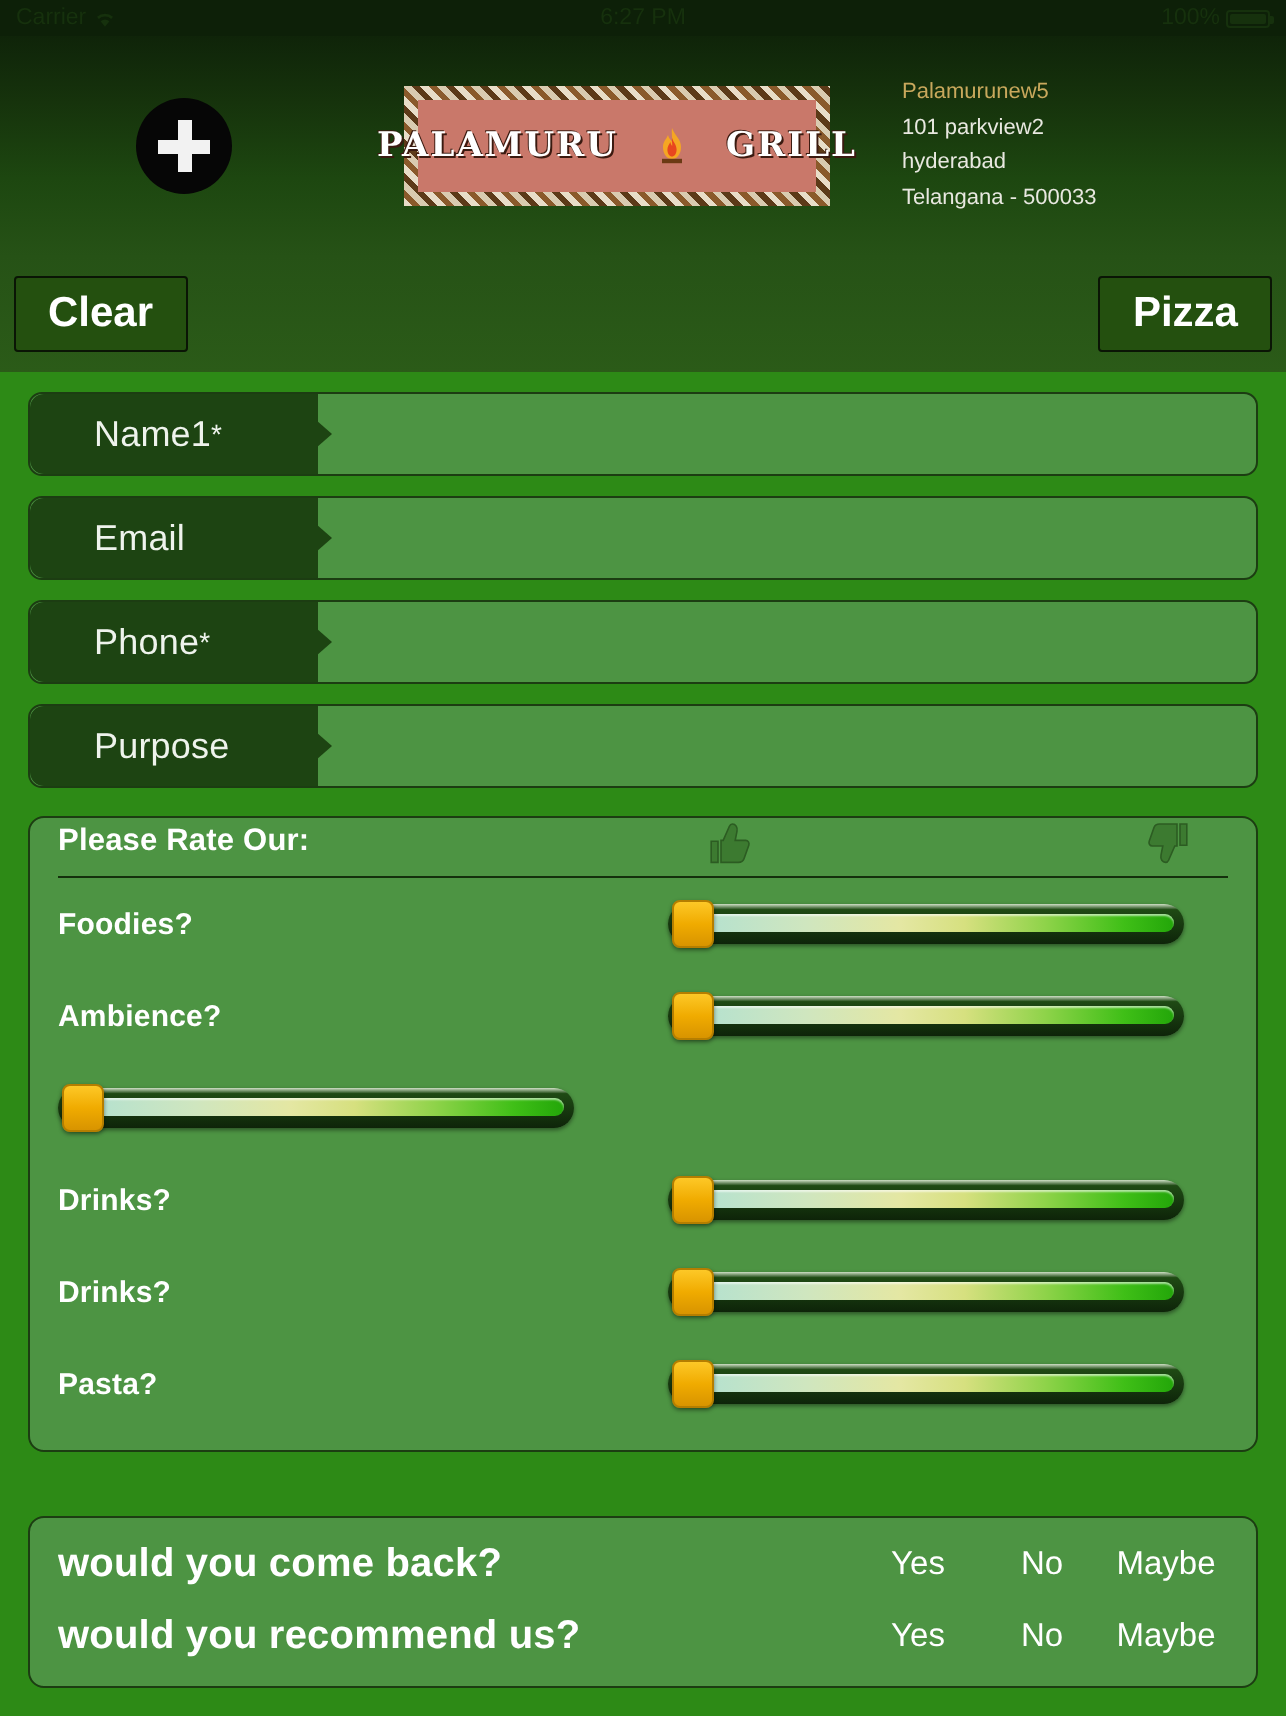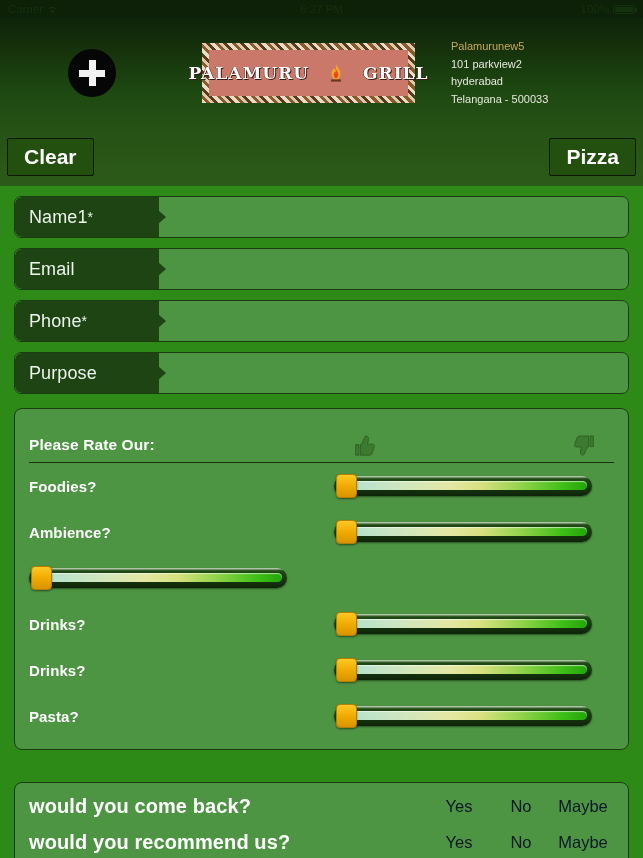--- a/index.html
+++ b/index.html
@@ -140,21 +140,21 @@
     border-radius:7px;
     overflow:hidden;
     cursor:text;
   }
   .field-label {
     position:absolute; left:0; top:0; bottom:0;
     width:144px;
     background:#1d4412;
     border-radius:7px 0 0 7px;
     display:flex; align-items:center;
-    padding-left:14px;
+    padding-left:32px;
     color:#eef3ec;
     font-size:18px;
     letter-spacing:0.1px;
   }
   .field-label::after {
     content:"";
     position:absolute; right:-7px; top:50%;
     transform:translateY(-50%);
     width:0; height:0;
     border-top:7px solid transparent;
@@ -168,21 +168,21 @@
     font-size:17px; color:#ffffff;
     font-family:"Liberation Sans", sans-serif;
   }
 
   
   .panel {
     margin-top:14px;
     background:#4d9443;
     border:1px solid #1c3d12;
     border-radius:8px;
-    padding:24px 14px 10px 14px;
+    padding:0 14px 10px 14px;
   }
   .rate-head {
     display:flex; align-items:center;
     border-bottom:1.5px solid #14300c;
     padding-bottom:5px;
     height:30px;
     position:relative;
   }
   .rate-head .rh-title {
     color:#ffffff; font-size:15.5px; font-weight:bold;
@@ -240,21 +240,21 @@
   .qrow {
     display:flex; align-items:center;
     height:36px;
   }
   .qtext {
     color:#ffffff; font-size:20px; font-weight:bold;
     flex:1 1 auto;
     letter-spacing:0.1px;
   }
   .qopt {
-    color:#0f172a; font-size:16.5px;
+    color:#ffffff; font-size:16.5px;
     width:62px; text-align:center;
     flex:0 0 auto;
     cursor:pointer;
   }
 
   
   .field-bottom { margin-top:14px; }
 </style>
 </head>
 <body>

